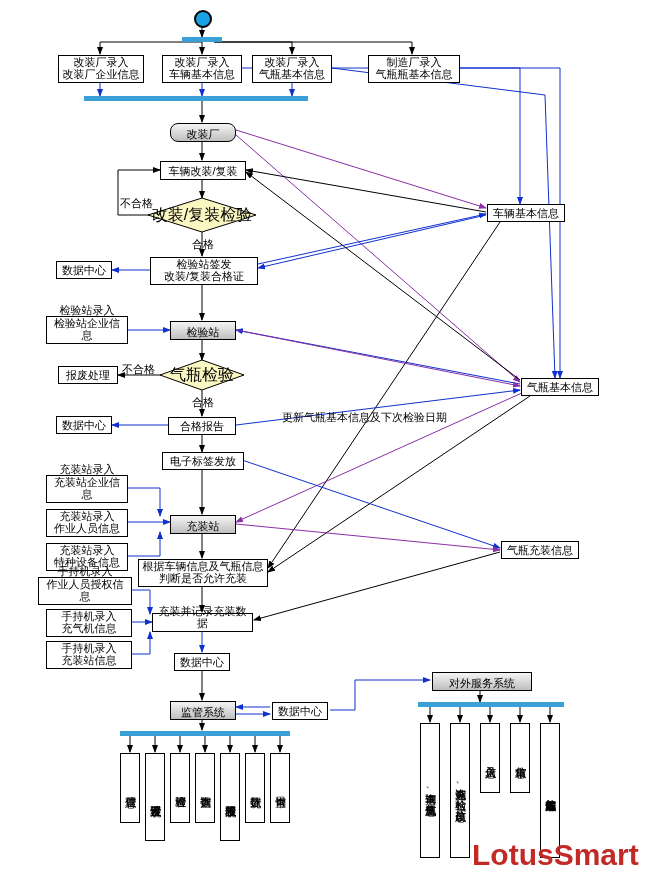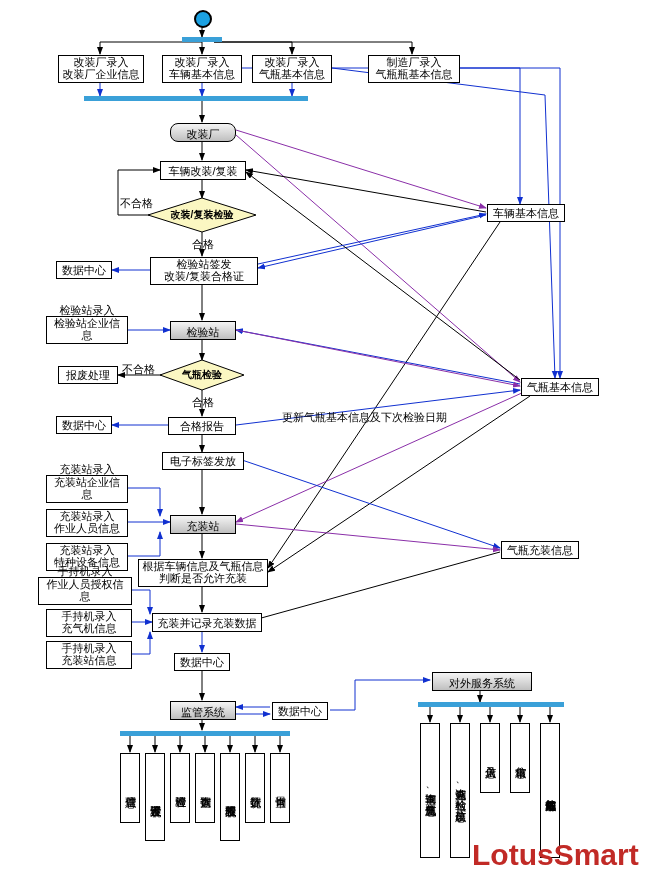--- a/index.html
+++ b/index.html
@@ -3,21 +3,21 @@
 <meta charset="utf-8">
 <style>
   html,body{margin:0;padding:0;background:#fff;font-family:"Microsoft YaHei","SimSun",sans-serif;font-size:11px;color:#000;}
   .canvas{position:relative;width:650px;height:878px;overflow:hidden;}
   svg{position:absolute;top:0;left:0;}
   .node{position:absolute;box-sizing:border-box;text-align:center;display:flex;align-items:flex-end;justify-content:center;line-height:1.15;}
   .rect{border:1px solid #000;background:#fff;padding:1px 3px;}
   .gray{background:linear-gradient(#f4f4f4,#bfbfbf);border:1px solid #000;}
   .vtext{writing-mode:vertical-rl;text-orientation:upright;letter-spacing:0px;}
   .decision{position:absolute;}
-  .decision-label{position:absolute;display:flex;align-items:center;justify-content:center;width:100%;height:100%;top:0;left:0;font-size:10px;font-weight:bold;}
+  .decision-label{position:absolute;display:flex;align-items:center;justify-content:center;width:100%;height:100%;top:0;left:0;font-size:16px;}
   .startdot{position:absolute;width:14px;height:14px;border:2px solid #000;border-radius:50%;background:#1ba1e2;}
   .forkbar{position:absolute;height:5px;background:#3aa0d8;}
   .edge-label{position:absolute;font-size:11px;white-space:nowrap;}
   .watermark{position:absolute;color:#c12a26;font-size:30px;font-weight:600;letter-spacing:0;}
 </style>
 </head>
 <body>
 <div class="canvas">
 
 <svg width="650" height="878">
@@ -239,21 +239,21 @@
 <div class="node rect" style="left:38px;top:577px;width:94px;height:28px;">
       <span>手持机录入<br>作业人员授权信息</span>
     </div>
 <div class="node rect" style="left:46px;top:609px;width:86px;height:28px;">
       <span>手持机录入<br>充气机信息</span>
     </div>
 <div class="node rect" style="left:46px;top:641px;width:86px;height:28px;">
       <span>手持机录入<br>充装站信息</span>
     </div>
 
-<div class="node rect" style="left:152px;top:613px;width:110px;height:19px;">
+<div class="node rect" style="left:152px;top:613px;width:101px;height:19px;">
       <span>充装并记录充装数据</span>
     </div>
 <div class="node rect" style="left:174px;top:653px;width:56px;height:18px;">
       <span>数据中心</span>
     </div>
 
 <div class="node gray" style="left:170px;top:701px;width:66px;height:19px;">
       <span>监管系统</span>
     </div>
 <div class="node rect" style="left:272px;top:702px;width:56px;height:18px;">

